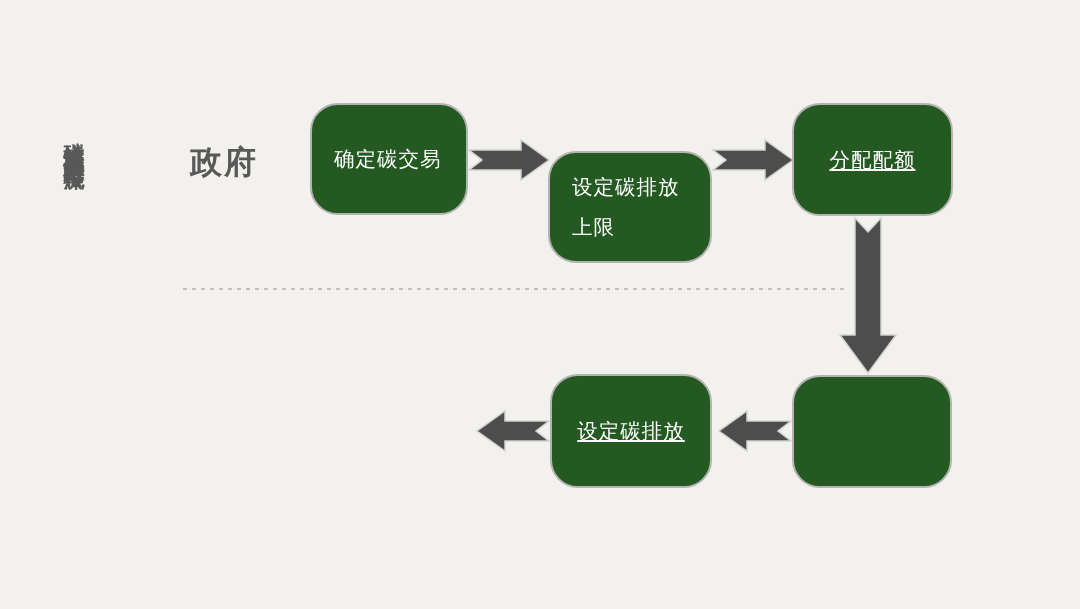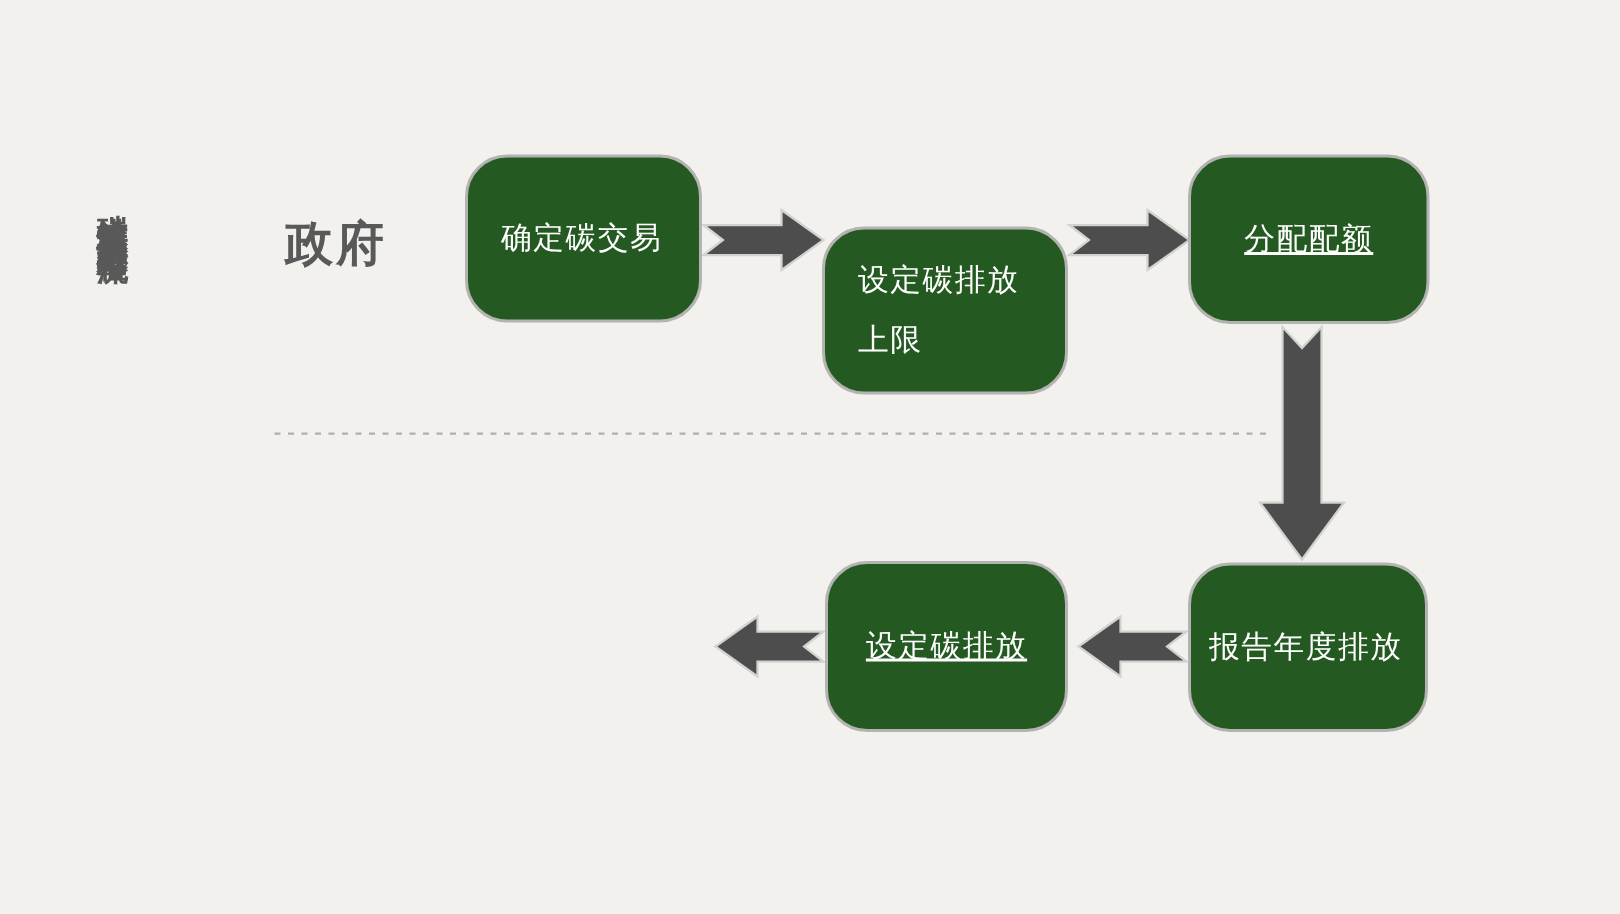--- a/index.html
+++ b/index.html
@@ -112,21 +112,20 @@
   <div class="box box-cap align-left">
     <div class="line">设定碳排放</div>
     <div class="line">上限</div>
   </div>
 
   <div class="box box-allocate align-center">
     <div class="line">分配配额</div>
   </div>
 
   <div class="box box-report align-left pad-sm">
-    <div class="line">报告年度排放</div>
   </div>
 
   <div class="box box-trading align-center">
     <div class="line">设定碳排放</div>
   </div>
 
 
 </div>
 
 </body></html>

